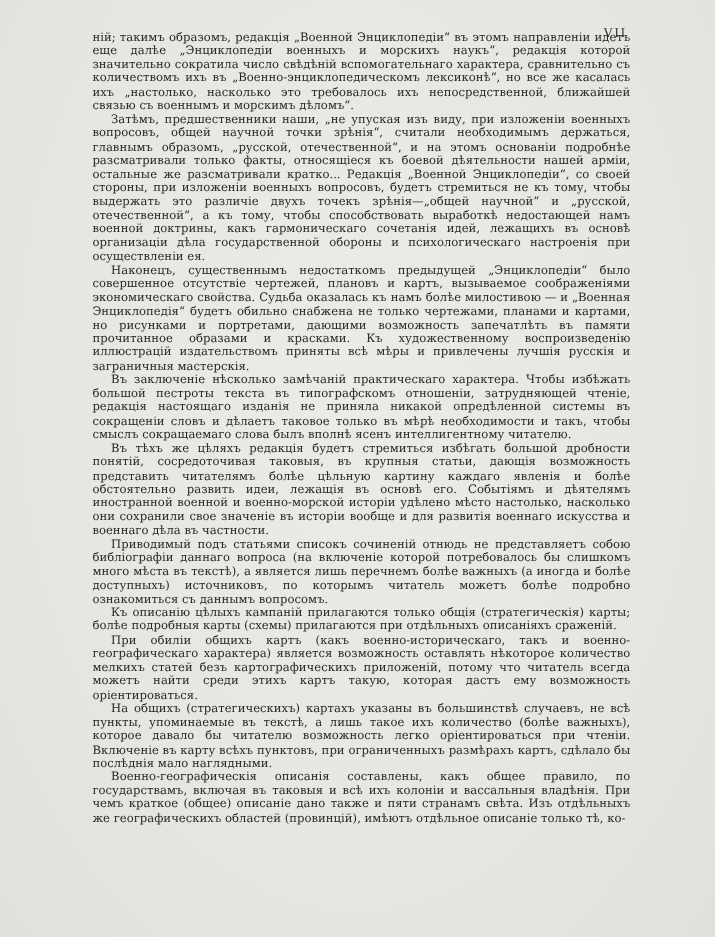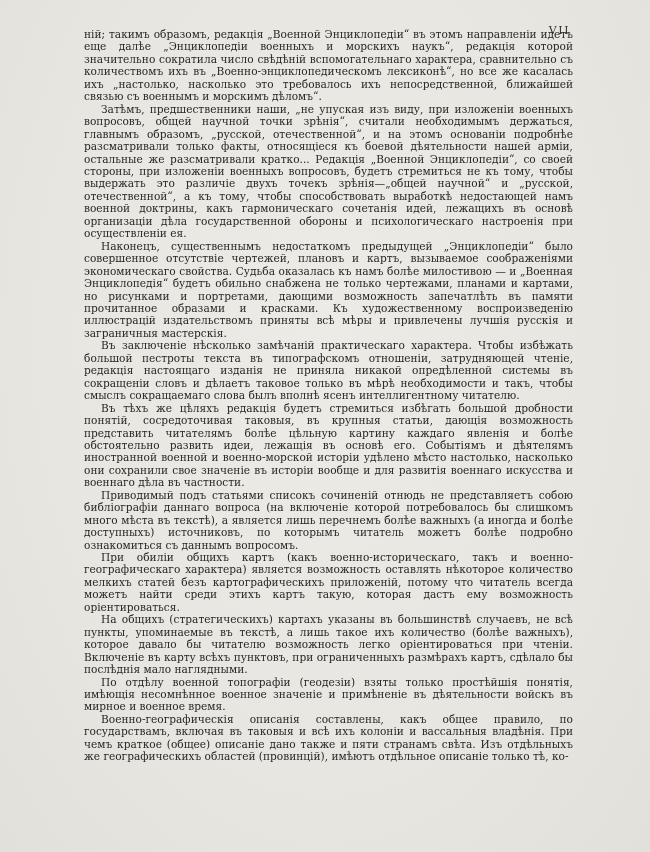--- a/index.html
+++ b/index.html
@@ -50,18 +50,18 @@
 
 <div class="page">
   <div class="page-number">VII</div>
   <div class="text-block">
     <p class="para no-indent">ній; такимъ образомъ, редакція „Военной Энциклопедіи“ въ этомъ направленіи идетъ еще далѣе „Энциклопедіи военныхъ и морскихъ наукъ“, редакція которой значительно сократила число свѣдѣній вспомогательнаго характера, сравнительно съ количествомъ ихъ въ „Военно-энциклопедическомъ лексиконѣ“, но все же касалась ихъ „настолько, насколько это требовалось ихъ непосредственной, ближайшей связью съ военнымъ и морскимъ дѣломъ“.</p>
     <p class="para">Затѣмъ, предшественники наши, „не упуская изъ виду, при изложеніи военныхъ вопросовъ, общей научной точки зрѣнія“, считали необходимымъ держаться, главнымъ образомъ, „русской, отечественной“, и на этомъ основаніи подробнѣе разсматривали только факты, относящіеся къ боевой дѣятельности нашей арміи, остальные же разсматривали кратко... Редакція „Военной Энциклопедіи“, со своей стороны, при изложеніи военныхъ вопросовъ, будетъ стремиться не къ тому, чтобы выдержать это различіе двухъ точекъ зрѣнія—„общей научной“ и „русской, отечественной“, а къ тому, чтобы способствовать выработкѣ недостающей намъ военной доктрины, какъ гармоническаго сочетанія идей, лежащихъ въ основѣ организаціи дѣла государственной обороны и психологическаго настроенія при осуществленіи ея.</p>
     <p class="para">Наконецъ, существеннымъ недостаткомъ предыдущей „Энциклопедіи“ было совершенное отсутствіе чертежей, плановъ и картъ, вызываемое соображеніями экономическаго свойства. Судьба оказалась къ намъ болѣе милостивою — и „Военная Энциклопедія“ будетъ обильно снабжена не только чертежами, планами и картами, но рисунками и портретами, дающими возможность запечатлѣть въ памяти прочитанное образами и красками. Къ художественному воспроизведенію иллюстрацій издательствомъ приняты всѣ мѣры и привлечены лучшія русскія и заграничныя мастерскія.</p>
     <p class="para">Въ заключеніе нѣсколько замѣчаній практическаго характера. Чтобы избѣжать большой пестроты текста въ типографскомъ отношеніи, затрудняющей чтеніе, редакція настоящаго изданія не приняла никакой опредѣленной системы въ сокращеніи словъ и дѣлаетъ таковое только въ мѣрѣ необходимости и такъ, чтобы смыслъ сокращаемаго слова былъ вполнѣ ясенъ интеллигентному читателю.</p>
     <p class="para">Въ тѣхъ же цѣляхъ редакція будетъ стремиться избѣгать большой дробности понятій, сосредоточивая таковыя, въ крупныя статьи, дающія возможность представить читателямъ болѣе цѣльную картину каждаго явленія и болѣе обстоятельно развить идеи, лежащія въ основѣ его. Событіямъ и дѣятелямъ иностранной военной и военно-морской исторіи удѣлено мѣсто настолько, насколько они сохранили свое значеніе въ исторіи вообще и для развитія военнаго искусства и военнаго дѣла въ частности.</p>
     <p class="para">Приводимый подъ статьями списокъ сочиненій отнюдь не представляетъ собою библіографіи даннаго вопроса (на включеніе которой потребовалось бы слишкомъ много мѣста въ текстѣ), а является лишь перечнемъ болѣе важныхъ (а иногда и болѣе доступныхъ) источниковъ, по которымъ читатель можетъ болѣе подробно ознакомиться съ даннымъ вопросомъ.</p>
+    <p class="para">Къ описанію цѣлыхъ кампаній прилагаются только общія (стратегическія) карты; болѣе подробныя карты (схемы) прилагаются при отдѣльныхъ описаніяхъ сраженій.</p>
     <p class="para">При обиліи общихъ картъ (какъ военно-историческаго, такъ и военно-географическаго характера) является возможность оставлять нѣкоторое количество мелкихъ статей безъ картографическихъ приложеній, потому что читатель всегда можетъ найти среди этихъ картъ такую, которая дастъ ему возможность оріентироваться.</p>
     <p class="para">На общихъ (стратегическихъ) картахъ указаны въ большинствѣ случаевъ, не всѣ пункты, упоминаемые въ текстѣ, а лишь такое ихъ количество (болѣе важныхъ), которое давало бы читателю возможность легко оріентироваться при чтеніи. Включеніе въ карту всѣхъ пунктовъ, при ограниченныхъ размѣрахъ картъ, сдѣлало бы послѣднія мало наглядными.</p>
-    <p class="para">По отдѣлу военной топографіи (геодезіи) взяты только простѣйшія понятія, имѣющія несомнѣнное военное значеніе и примѣненіе въ дѣятельности войскъ въ мирное и военное время.</p>
     <p class="para">Военно-географическія описанія составлены, какъ общее правило, по государствамъ, включая въ таковыя и всѣ ихъ колоніи и вассальныя владѣнія. При чемъ краткое (общее) описаніе дано также и пяти странамъ свѣта. Изъ отдѣльныхъ же географическихъ областей (провинцій), имѣютъ отдѣльное описаніе только тѣ, ко-</p>
   </div>
 </div>
 
 </body></html>

